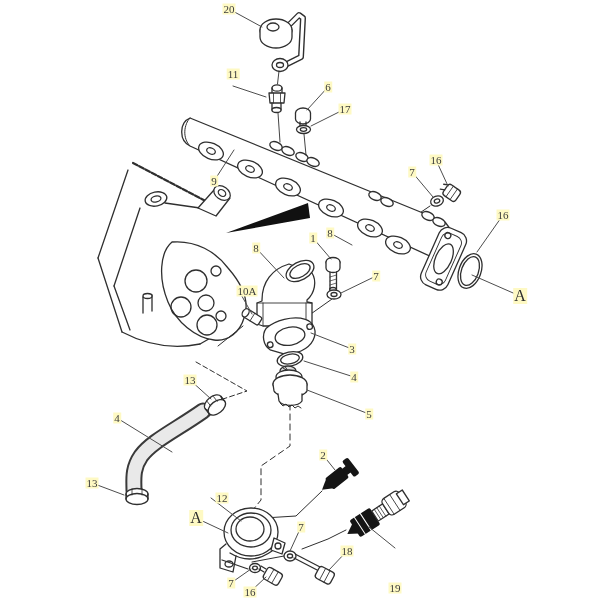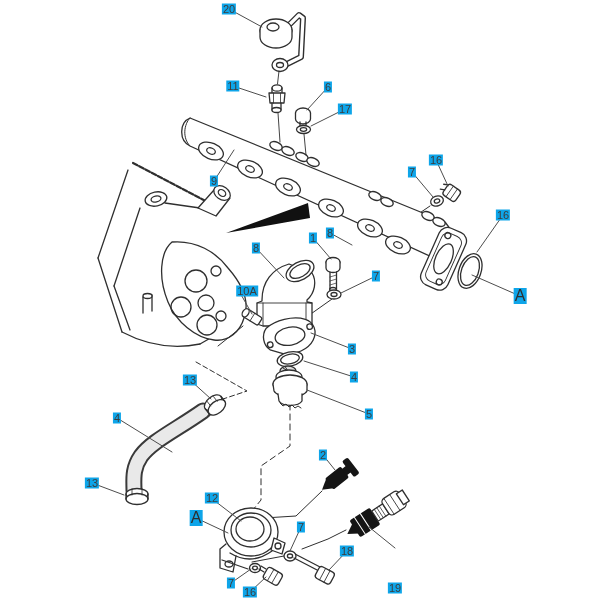--- a/index.html
+++ b/index.html
@@ -1,23 +1,23 @@
 <!DOCTYPE html>
 <html><head>
 <meta charset="utf-8">
 <style>
   html,body{margin:0;padding:0;}
   body{width:600px;height:600px;overflow:hidden;background:#fff;
        font-family:"Liberation Sans",sans-serif;}
   .stage{position:relative;width:600px;height:600px;background:#fff;}
   svg{position:absolute;left:0;top:0;}
   .callout{position:absolute;transform:translate(-50%,-50%);
-           font-size:11px;color:#3c3c3c;background:#0ea5e9;
+           font-size:11px;color:#3c3c3c;background:#fef9c3;
            padding:0 1px;line-height:1;white-space:nowrap;
-           font-family:Liberation Sans, sans-serif;}
+           font-family:Liberation Serif, serif;}
   .callout.large{font-size:16px;color:#2e2e2e;}
   #leader-lines line{stroke:#4d4d4d;stroke-width:1;}
 </style>
 </head>
 <body>
 
 <div class="stage">
 <svg width="600" height="600" viewBox="0 0 600 600" stroke="#2f2f2f" fill="none" stroke-width="1.3" stroke-linecap="round" stroke-linejoin="round">
 
   <g>
@@ -308,40 +308,40 @@
         <line x1="395" y1="548" x2="369" y2="527"></line>
         <line x1="301" y1="527" x2="290" y2="551"></line>
         <line x1="347" y1="551" x2="329" y2="570"></line>
         <line x1="231" y1="583" x2="251" y2="569"></line>
         <line x1="250" y1="592" x2="266" y2="577"></line>
       </g>
 </svg>
 
 <div id="callout-layer">
       <span class="callout" style="left: 229px; top: 9px;">20</span>
-      <span class="callout" style="left: 233px; top: 86px;">11</span>
+      <span class="callout" style="left: 233px; top: 74px;">11</span>
       <span class="callout" style="left: 328px; top: 87px;">6</span>
       <span class="callout" style="left: 345px; top: 109px;">17</span>
       <span class="callout" style="left: 214px; top: 181px;">9</span>
       <span class="callout" style="left: 412px; top: 172px;">7</span>
       <span class="callout" style="left: 436px; top: 160px;">16</span>
       <span class="callout" style="left: 503px; top: 215px;">16</span>
       <span class="callout large" style="left: 520px; top: 296px;">A</span>
       <span class="callout" style="left: 313px; top: 238px;">1</span>
       <span class="callout" style="left: 330px; top: 233px;">8</span>
       <span class="callout" style="left: 256px; top: 248px;">8</span>
       <span class="callout" style="left: 247px; top: 291px;">10A</span>
       <span class="callout" style="left: 376px; top: 276px;">7</span>
       <span class="callout" style="left: 352px; top: 349px;">3</span>
       <span class="callout" style="left: 354px; top: 377px;">4</span>
       <span class="callout" style="left: 369px; top: 414px;">5</span>
       <span class="callout" style="left: 190px; top: 380px;">13</span>
       <span class="callout" style="left: 117px; top: 418px;">4</span>
       <span class="callout" style="left: 92px; top: 483px;">13</span>
-      <span class="callout" style="left: 212px; top: 498px;">12</span>
+      <span class="callout" style="left: 222px; top: 498px;">12</span>
       <span class="callout large" style="left: 196px; top: 518px;">A</span>
       <span class="callout" style="left: 323px; top: 455px;">2</span>
       <span class="callout" style="left: 395px; top: 548px; margin-top: 40px;">19</span>
       <span class="callout" style="left: 301px; top: 527px;">7</span>
       <span class="callout" style="left: 347px; top: 551px;">18</span>
       <span class="callout" style="left: 231px; top: 583px;">7</span>
       <span class="callout" style="left: 250px; top: 592px;">16</span>
     </div>
 </div>
 

